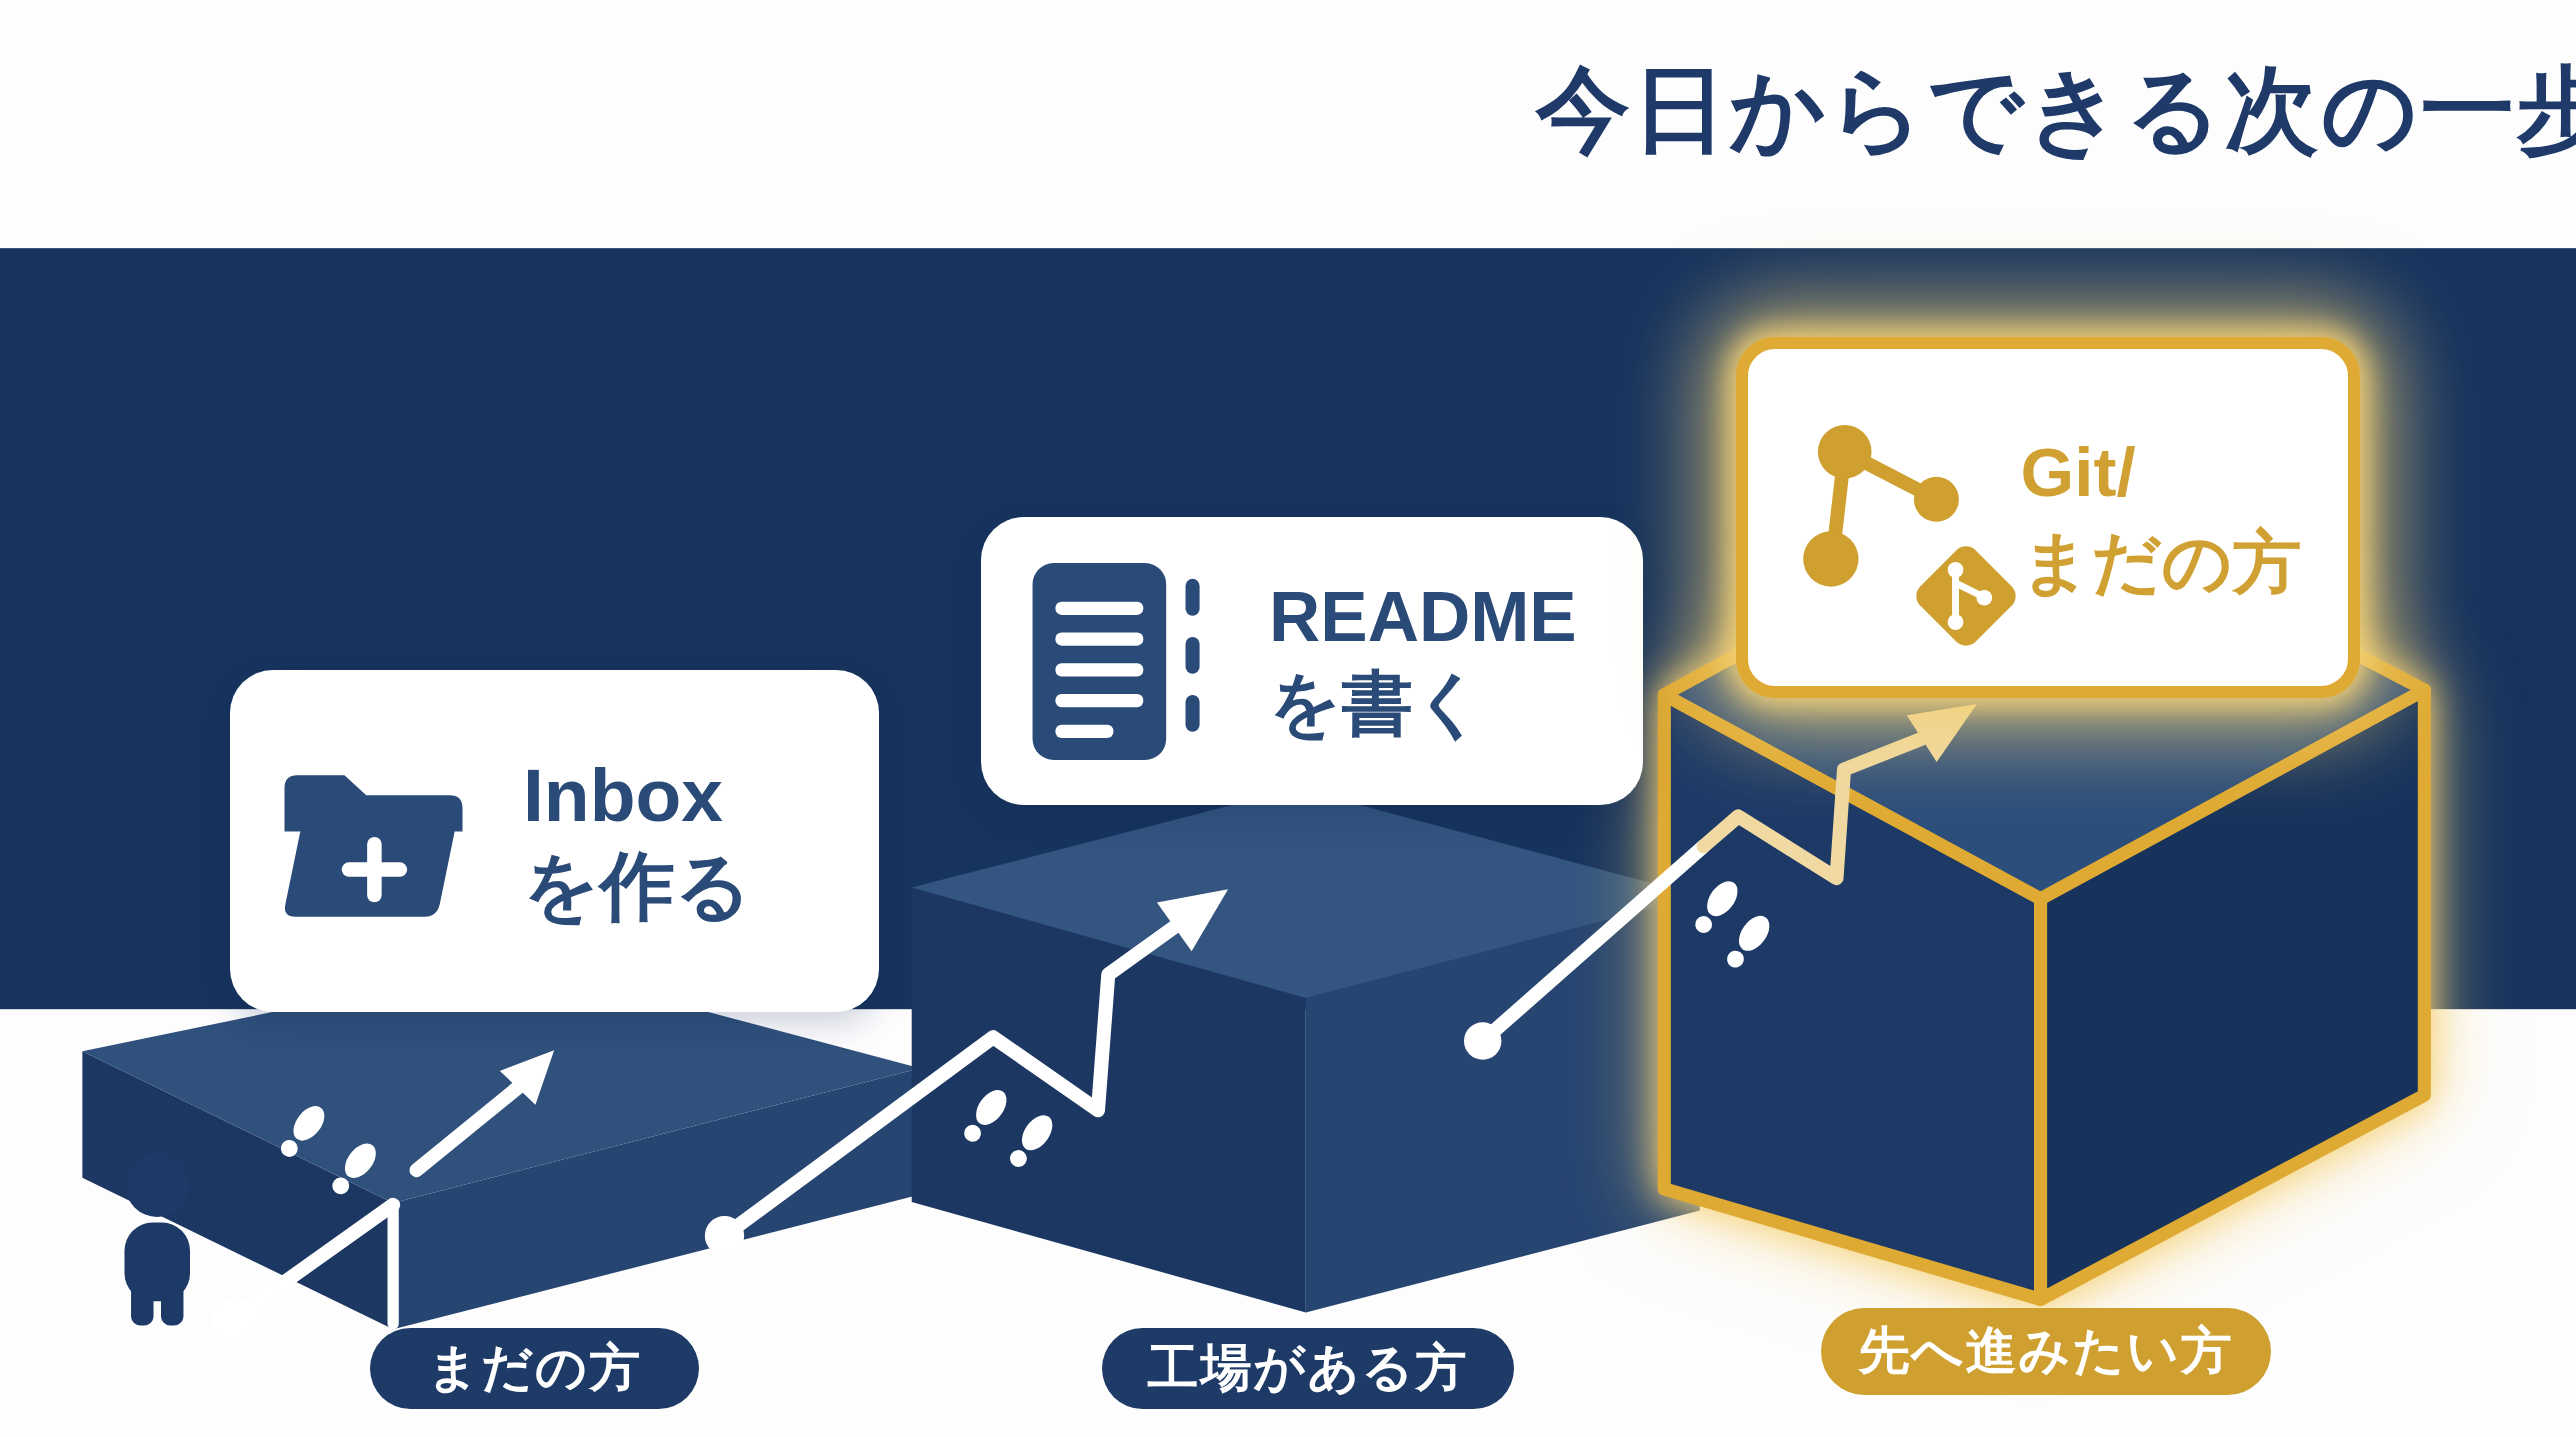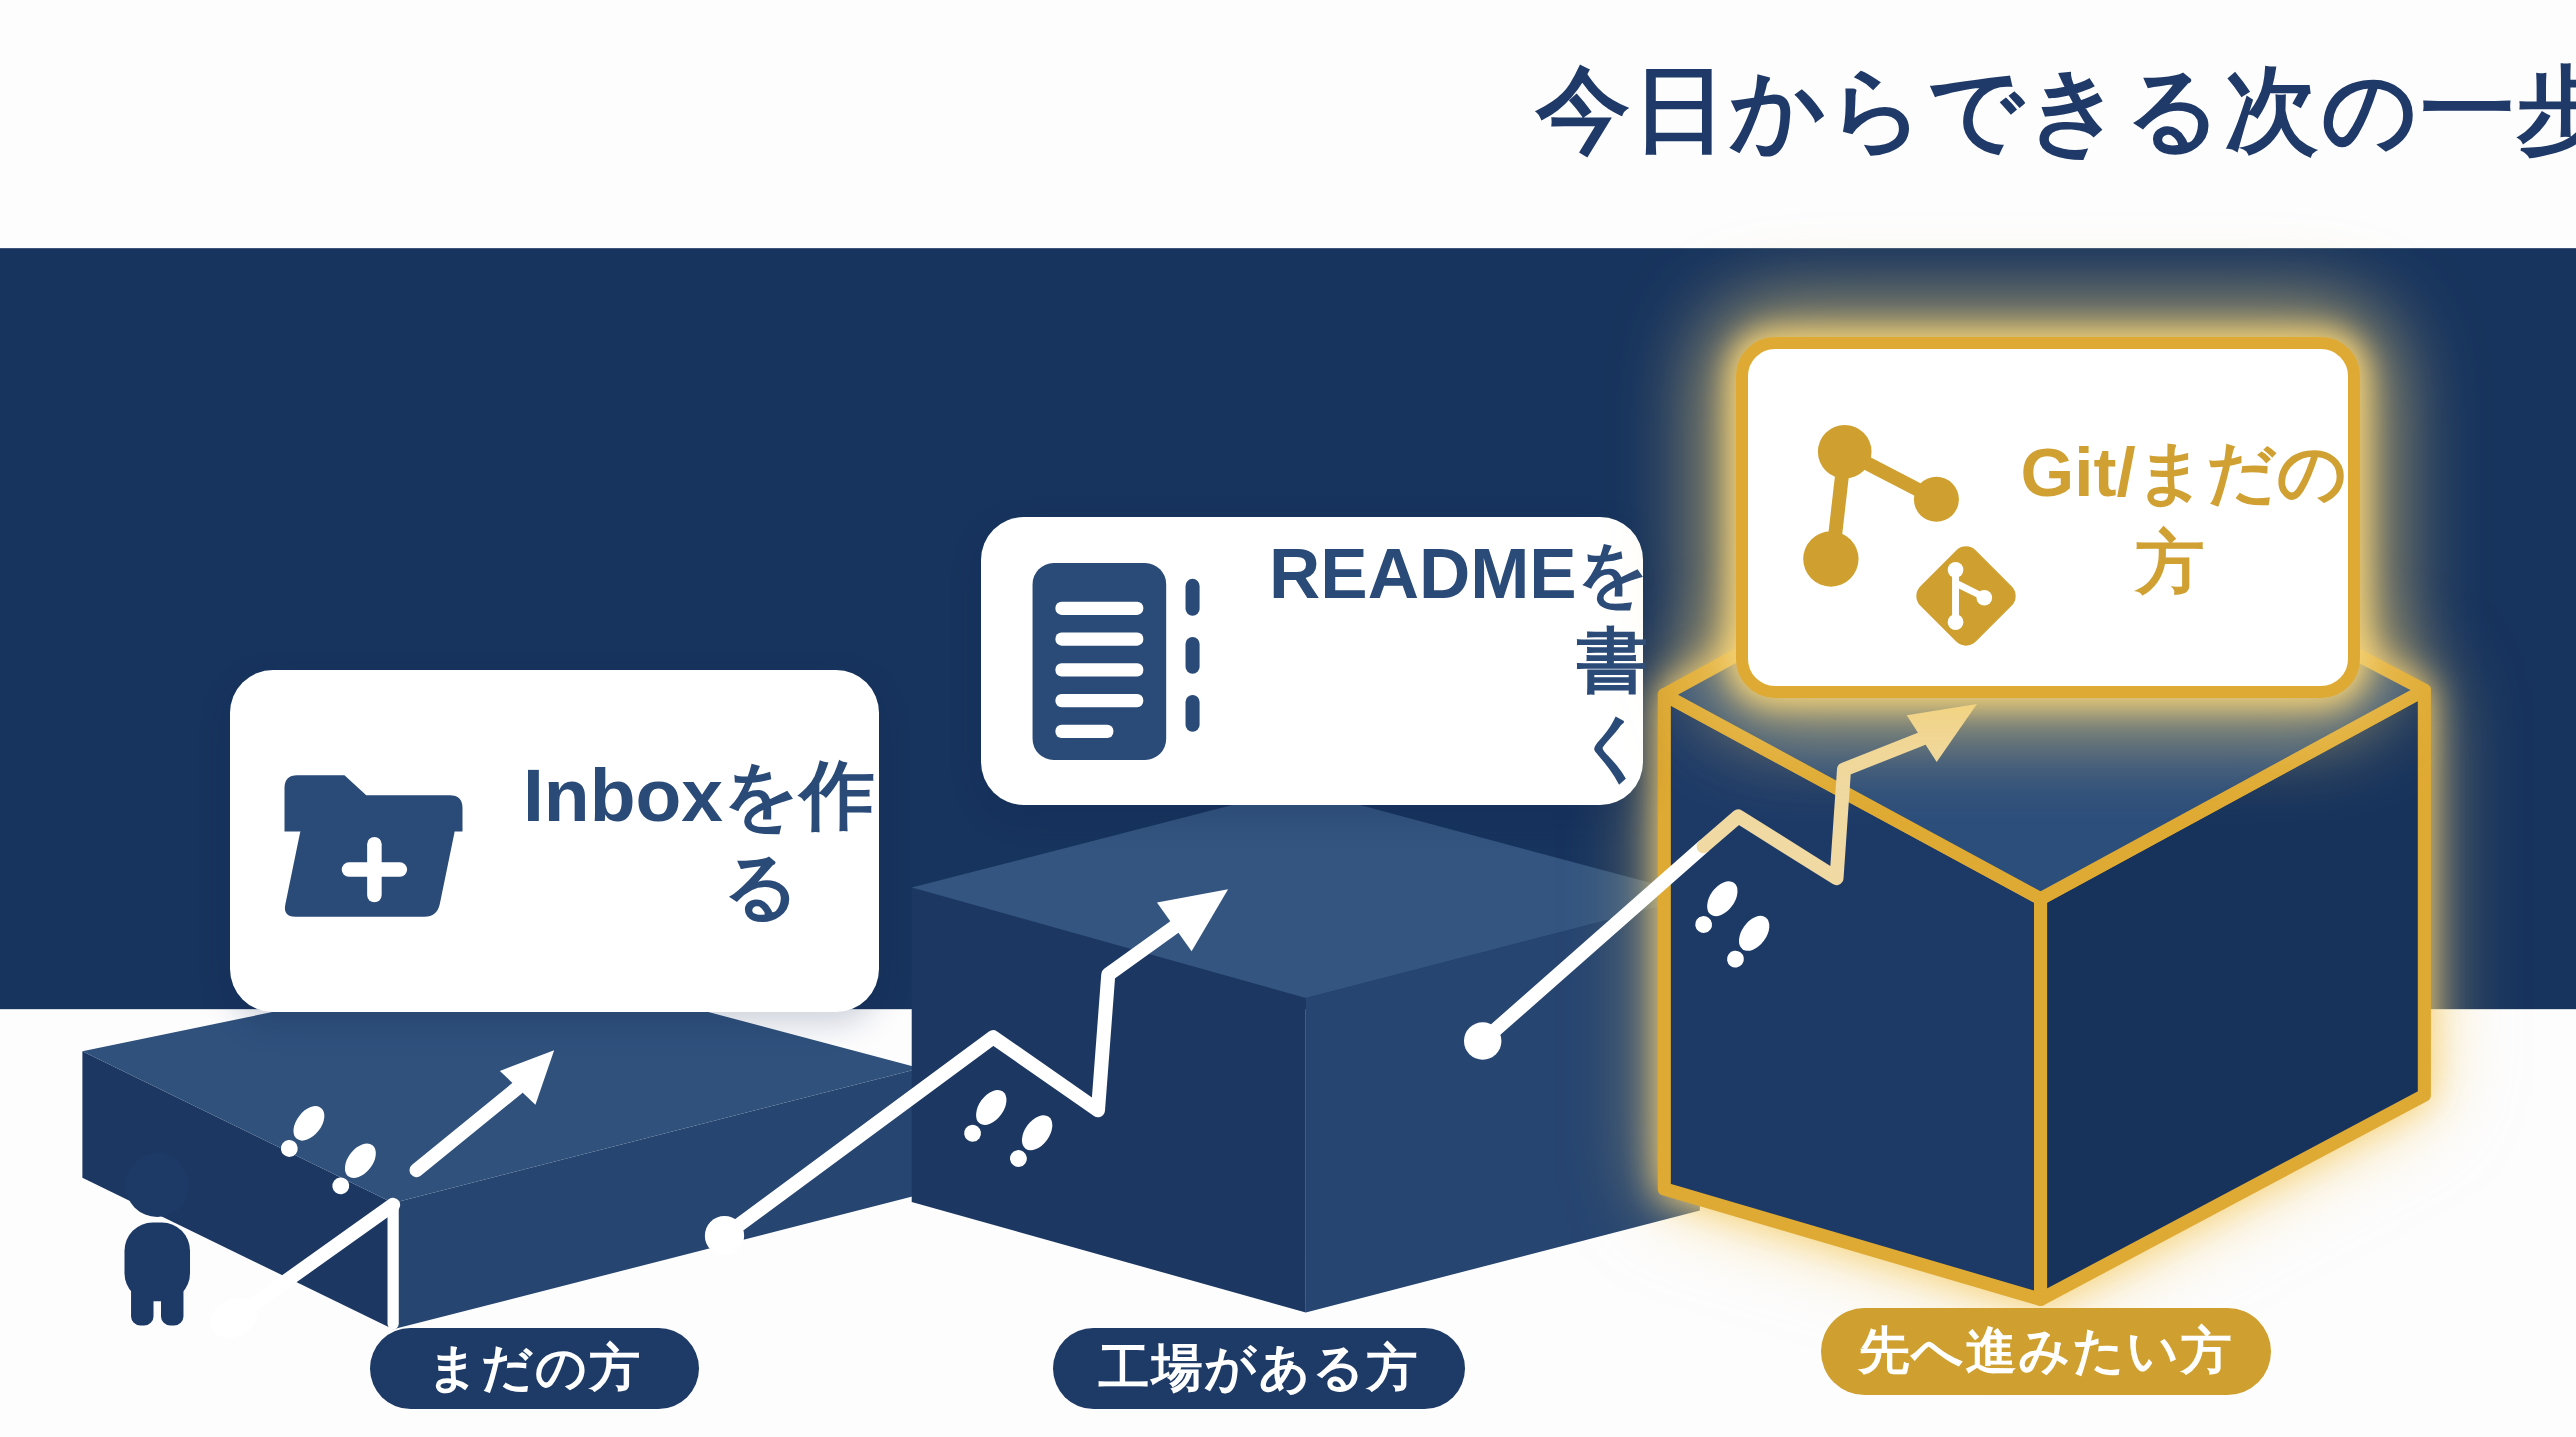--- a/index.html
+++ b/index.html
@@ -31,21 +31,21 @@
   .gfill{fill:var(--cream,#F0D9A2);}
   .navyfill{fill:var(--cube-left,#1D3A67);}
   .seam{stroke:#FFFFFF;stroke-width:12;stroke-linecap:round;}
 
   
   .card{
     position:absolute;background:#FFFFFF;border-radius:43px;
     display:flex;align-items:center;
     box-shadow:0 11.2px 32px rgba(15,35,75,.20);
   }
-  .card .txt{display:flex;flex-direction:row;font-weight:bold;color:var(--card-text,#2A4A78);line-height:1.22;}
+  .card .txt{display:flex;flex-direction:column;font-weight:bold;color:var(--card-text,#2A4A78);line-height:1.22;}
   .card1{left:230px;top:670px;width:649px;height:342px;}
   .card1 .icon{width:201px;height:168px;margin-left:43px;flex:none;}
   .card1 .txt{font-size:75px;margin-left:49px;}
   .card2{left:981px;top:517px;width:662px;height:288px;}
   .card2 .icon{width:211px;height:225px;margin-left:41px;flex:none;}
   .card2 .txt{font-size:71px;margin-left:36px;}
   .card3{
     left:1736px;top:337px;width:624px;height:361px;border-radius:39px;
     border:12px solid var(--gold,#DFAA33);box-sizing:border-box;
     box-shadow:0 0 28px 7.5px rgba(243,210,120,.95),0 0 84px 32px rgba(243,210,120,.75);
@@ -56,21 +56,21 @@
   .card3 .txt{font-size:69px;color:var(--gold-text,#D0A033);margin-left:5.6px;line-height:1.3;}
 
   
   .pill{
     position:absolute;border-radius:66px;display:flex;align-items:center;justify-content:center;
     color:#FFFFFF;font-weight:bold;font-size:51px;letter-spacing:1.9px;
   }
   .pill-navy{background:var(--pill-navy,#1E3A66);margin-top:18px;}
   .pill-gold{background:var(--gold-deep,#CFA02F);}
   .pill1{left:370px;top:1310px;width:329px;height:81px;}
-  .pill2{left:1053px;top:1310px;width:412px;height:81px;}
+  .pill2{left:1102px;top:1310px;width:412px;height:81px;}
   .pill3{left:1821px;top:1308px;width:450px;height:87px;font-family:Liberation Mono, monospace;}
 </style>
 </head>
 <body>
 
 <div class="stage">
 
   <div class="title">今日からできる次の一歩</div>
 
   <svg class="scene" width="2576" height="1438" viewBox="0 0 2752 1536">

